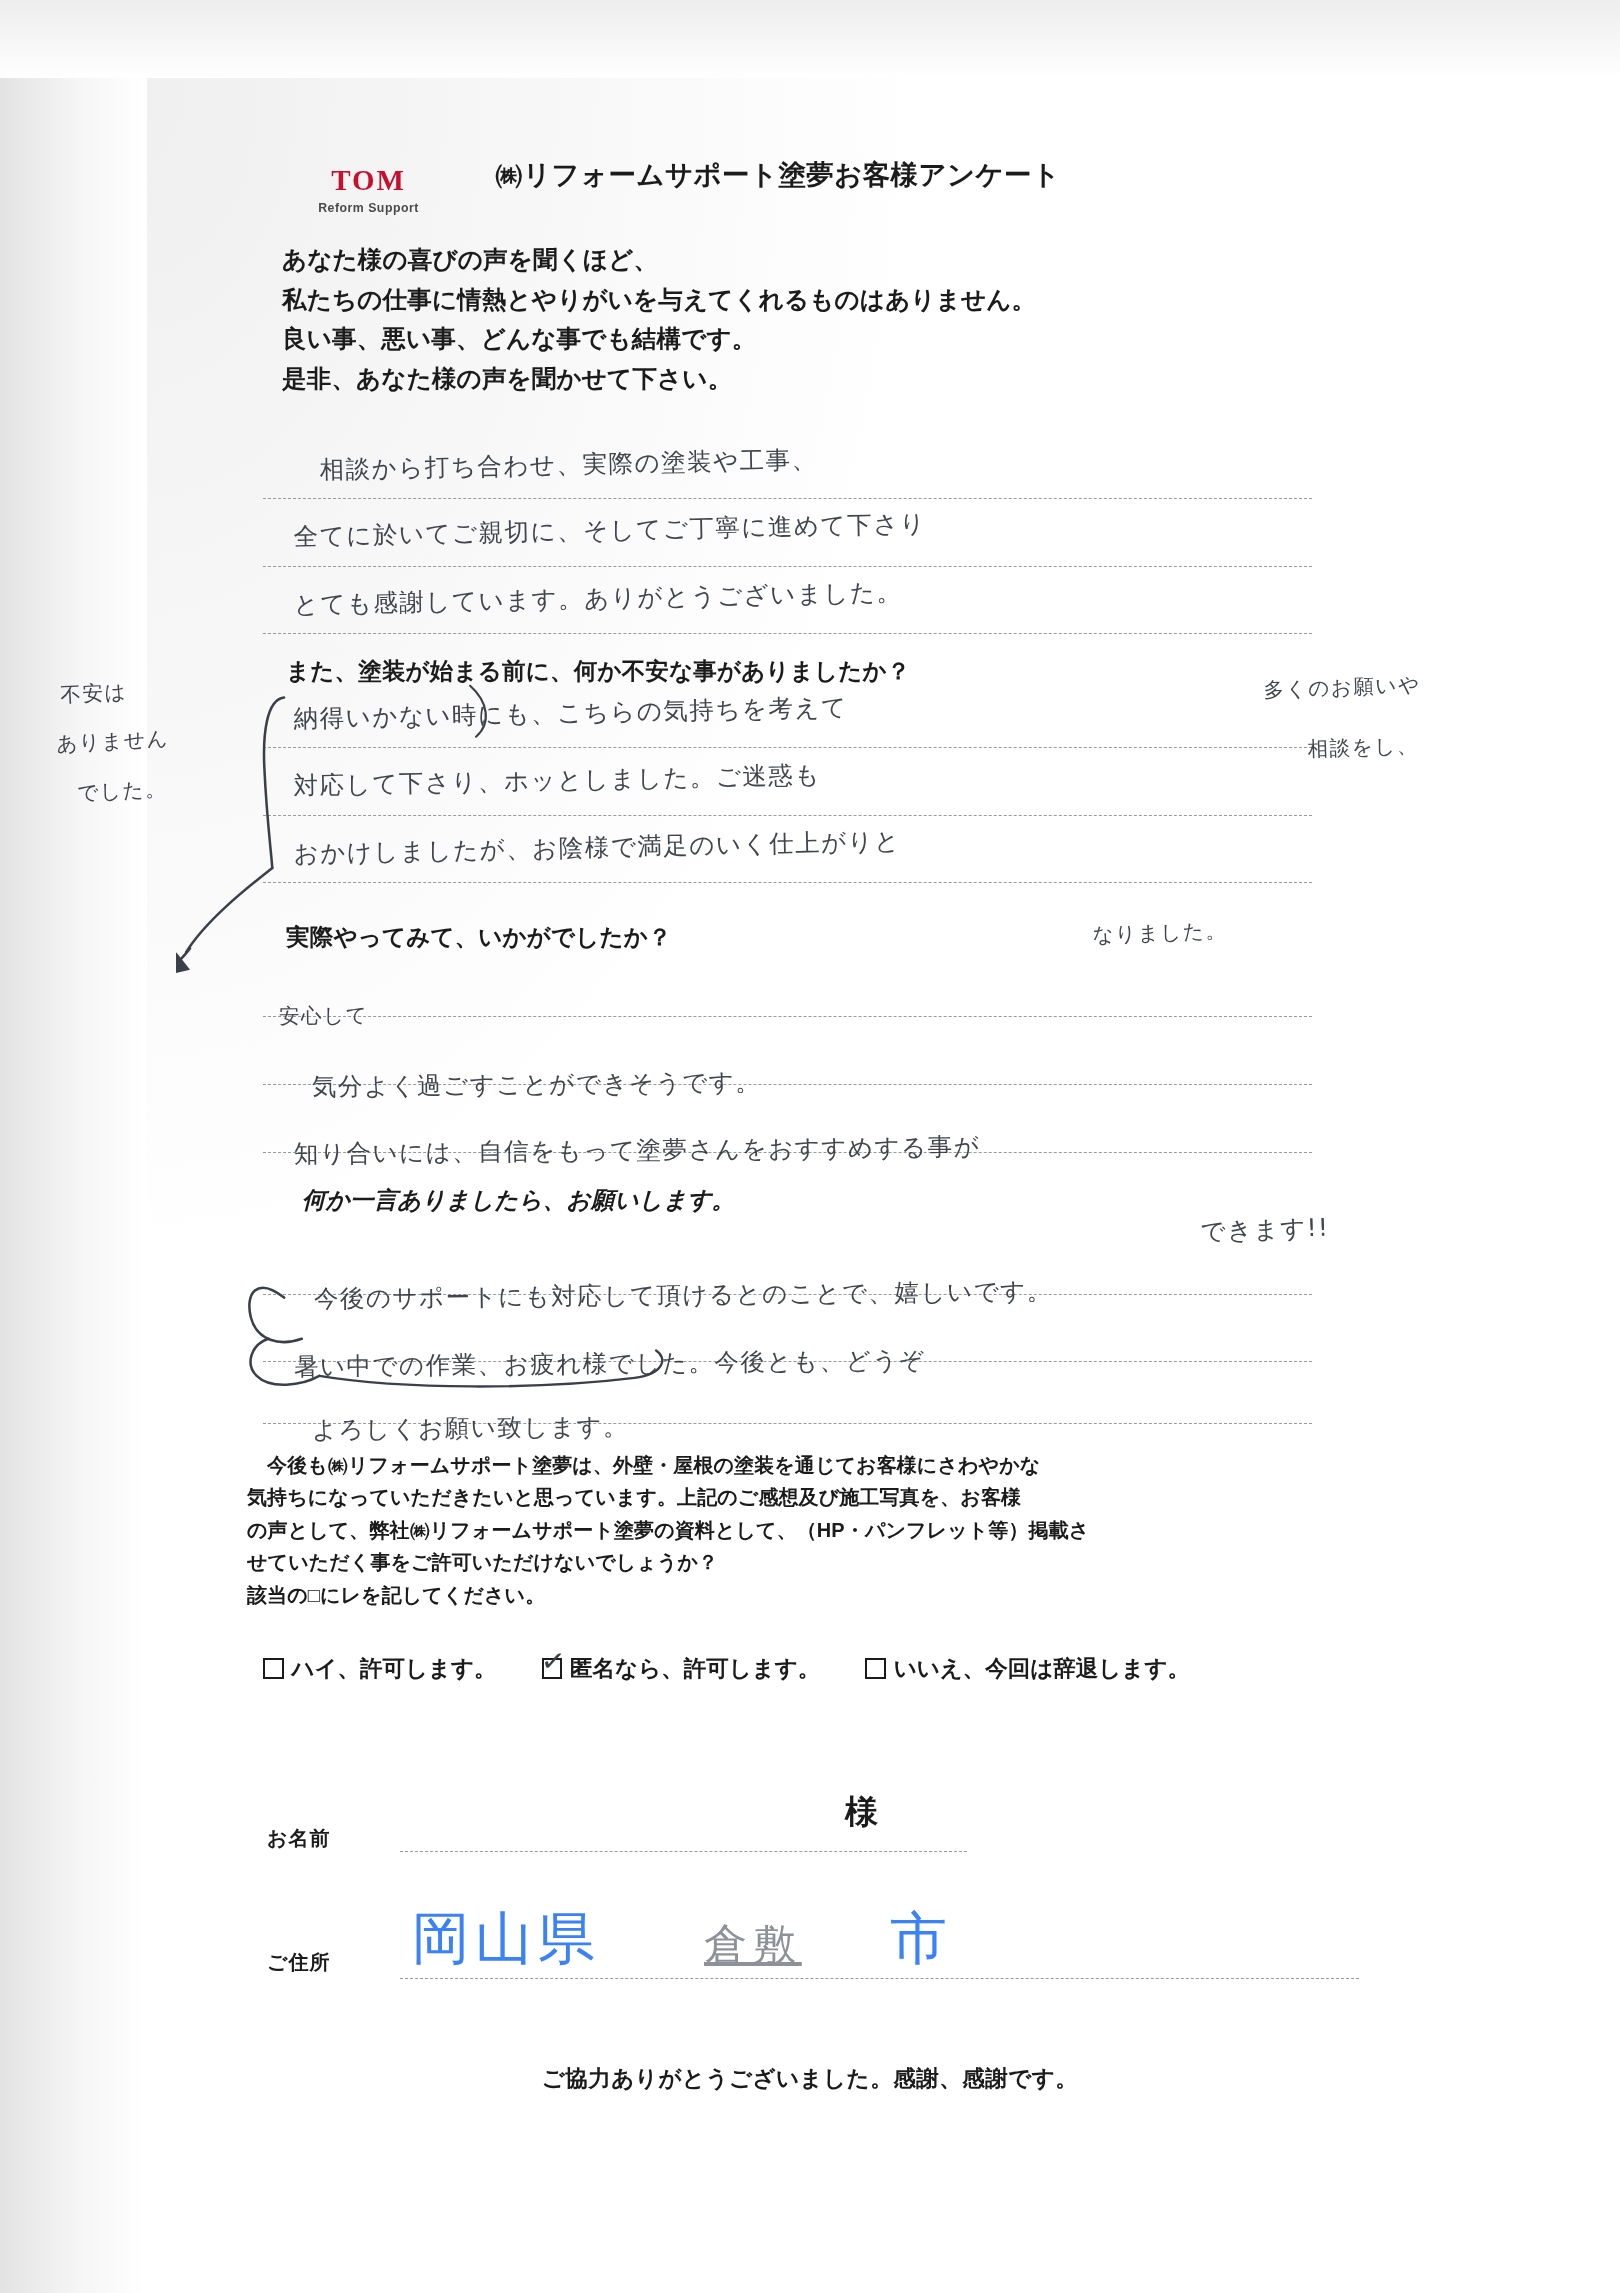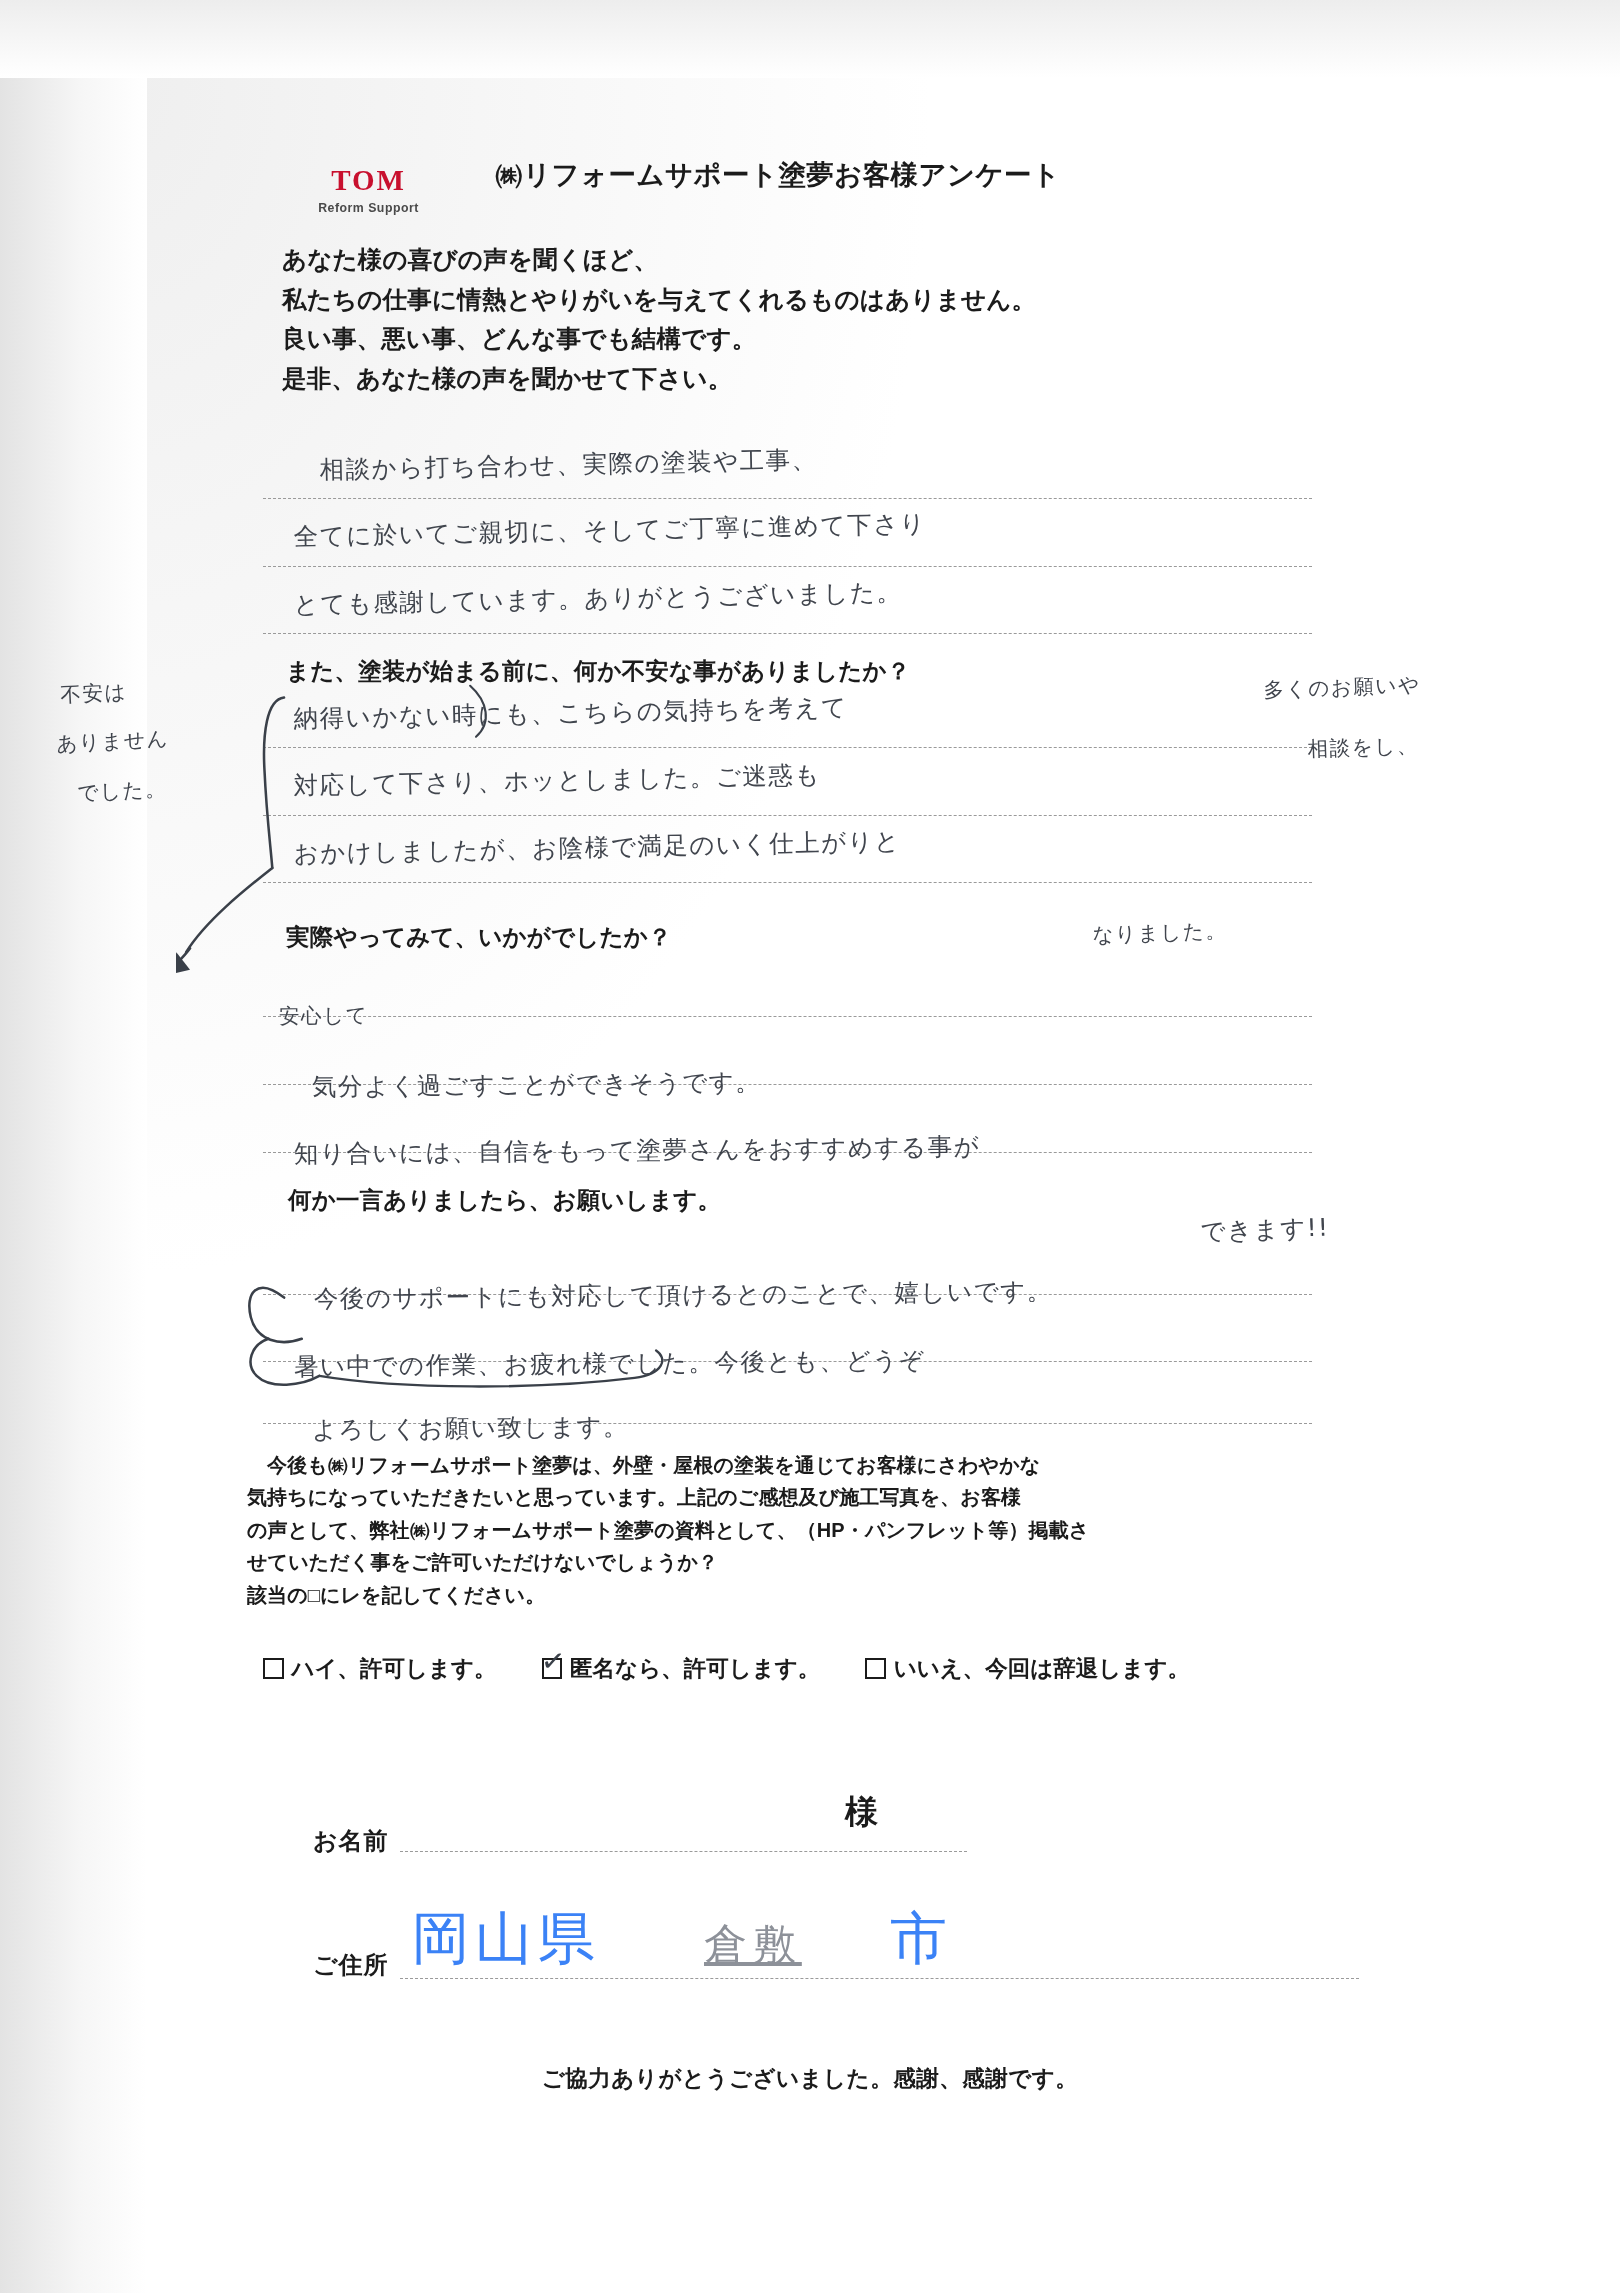--- a/index.html
+++ b/index.html
@@ -157,24 +157,23 @@
     left: -2.9px; top: -15.7px;
     font-family: "DejaVu Sans", sans-serif;
     font-size: 29px;
     color: #3a4049;
     transform: rotate(6deg);
   }
 
   
   .field-label {
     position: absolute;
-    font-size: 24px;
+    font-size: 20px;
     font-weight: bold;
     letter-spacing: 1px;
-    margin-left: 46px;
   }
   .sama {
     position: absolute;
     font-size: 33px;
     font-weight: bold;
   }
   .addr-hand {
     position: absolute;
     font-family: "DejaVu Sans", sans-serif;
     font-size: 57px;
@@ -253,21 +252,21 @@
 
   <div class="ruled" style="left:263px; top:1016px; width:1049px;"></div>
   <div class="ruled" style="left:263px; top:1084px; width:1049px;"></div>
   <div class="ruled" style="left:263px; top:1152px; width:1049px;"></div>
 
   <div class="hand sm tilt3" style="left:279px; top:1002px;">安心して</div>
   <div class="hand tilt3" style="left:312px; top:1070px;">気分よく過ごすことができそうです。</div>
   <div class="hand tilt3" style="left:294px; top:1137px;">知り合いには、自信をもって塗夢さんをおすすめする事が</div>
   <div class="hand tilt2" style="left:1201px; top:1215px;">できます!!</div>
 
-  <div class="question" style="left:288px; top:1184px;">何か一言ありましたら、お願いします。</div>
+  <div class="question" style="left:302px; top:1184px;font-style:italic;">何か一言ありましたら、お願いします。</div>
 
   <div class="ruled" style="left:263px; top:1294px; width:1049px;"></div>
   <div class="ruled" style="left:263px; top:1361px; width:1049px;"></div>
   <div class="ruled" style="left:263px; top:1423px; width:1049px;"></div>
 
   <div class="hand tilt3" style="left:314px; top:1282px;">今後のサポートにも対応して頂けるとのことで、嬉しいです。</div>
   <div class="hand tilt3" style="left:294px; top:1350px;">暑い中での作業、お疲れ様でした。今後とも、どうぞ</div>
   <div class="hand tilt3" style="left:312px; top:1413px;">よろしくお願い致します。</div>
 
   <svg class="mark" style="left:225px; top:1233px;" width="686" height="186" viewBox="0 0 700 190">

